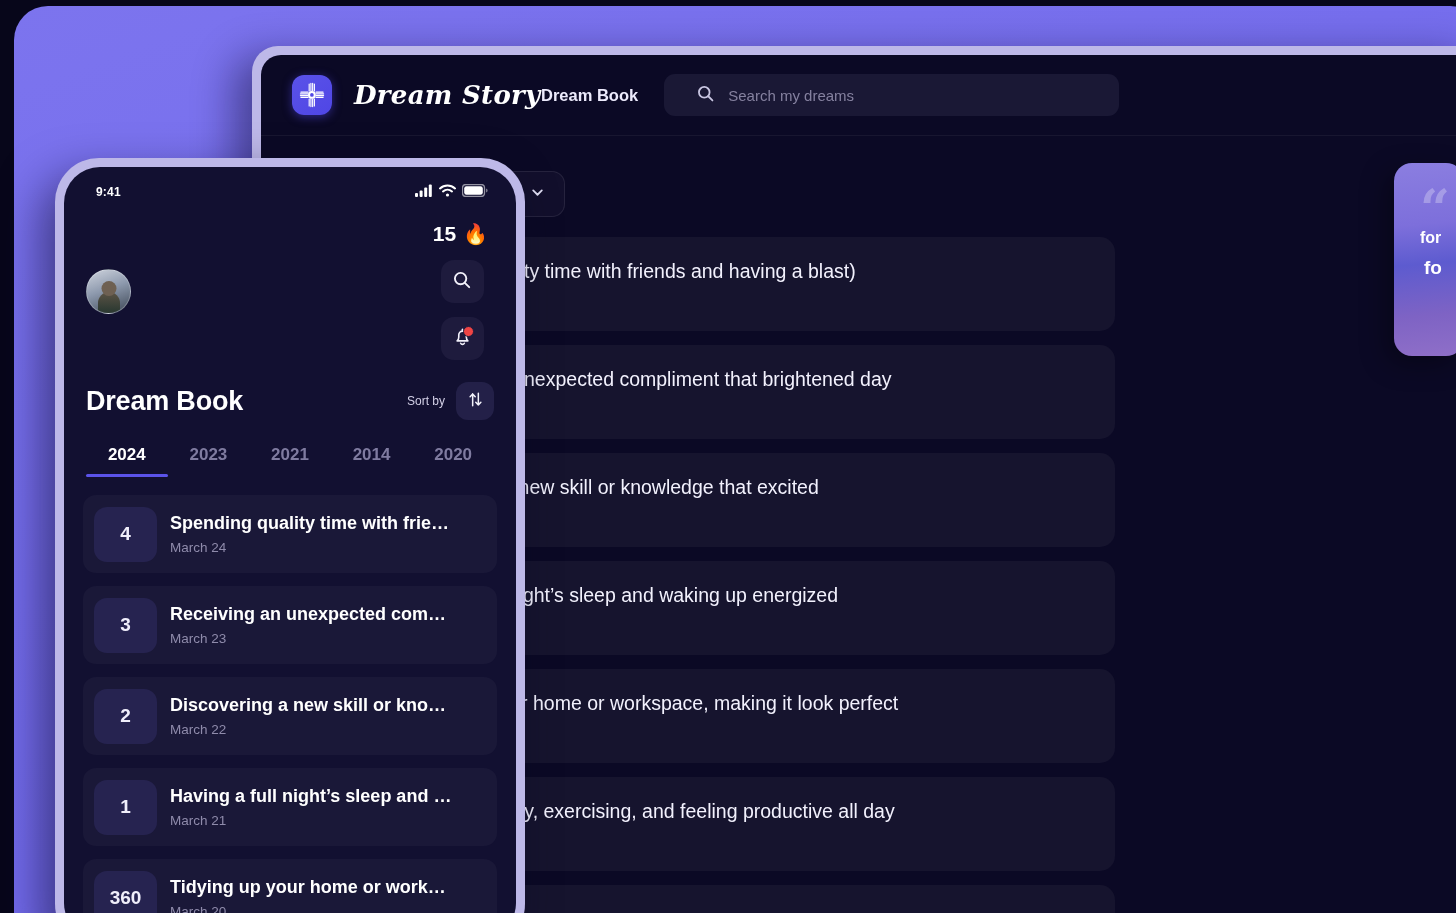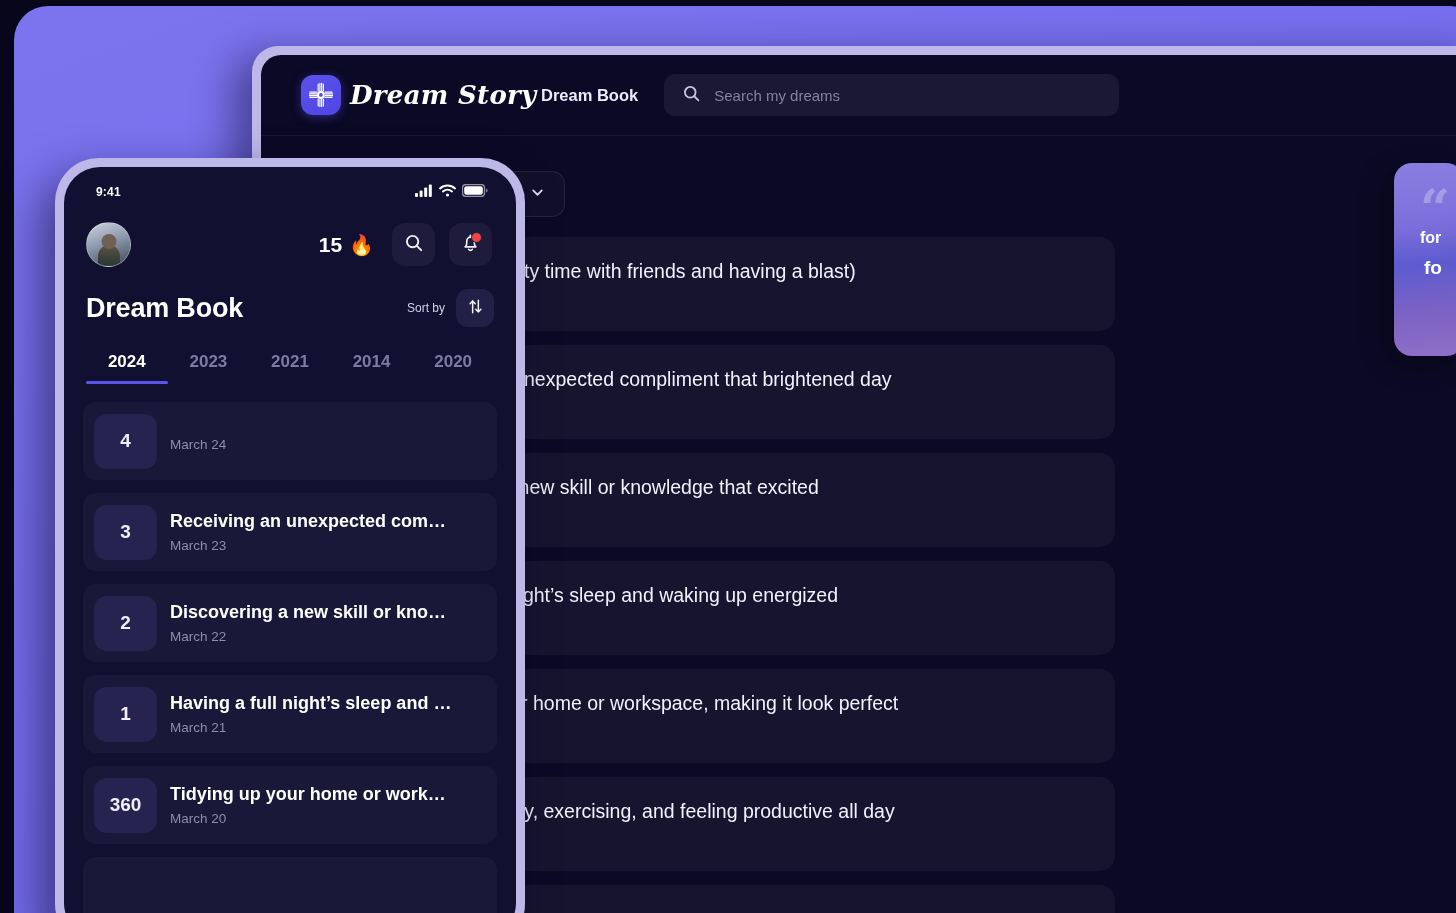--- a/index.html
+++ b/index.html
@@ -33,41 +33,41 @@
     border-radius:20px 0 0 0;
     overflow:hidden;
     position:relative;
   }
   .desk-topbar{
     height:80px;display:flex;align-items:center;
     border-bottom:1px solid rgba(255,255,255,.055);
     position:relative;
   }
   .brand{
-    width:277px;display:flex;align-items:center;gap:9px;
-    padding-left:40px;box-sizing:border-box;flex:none;
+    width:277px;display:flex;align-items:center;gap:22px;
+    padding-left:31px;box-sizing:border-box;flex:none;
   }
   .logo-mark{
     width:40px;height:40px;border-radius:12px;flex:none;
     background:linear-gradient(145deg,#5a52e8,#4f46e5);
     display:flex;align-items:center;justify-content:center;
     box-shadow:0 2px 10px rgba(79,70,229,.5);
   }
   .brand-name{
     font-family:"DejaVu Serif", serif;
     font-style:italic;font-weight:700;font-size:26px;color:#fff;
     letter-spacing:.3px;white-space:nowrap;
   }
   .desk-title{
     font-size:16.5px;font-weight:700;color:#eceafc;margin-left:3px;white-space:nowrap;
   }
   .searchbox{
     margin-left:26px;width:455px;height:42px;border-radius:11px;
     background:#1a1835;display:flex;align-items:center;gap:13px;
-    padding:0 18px;box-sizing:border-box;
+    padding:0 32px;box-sizing:border-box;
   }
   .search-ph{font-size:15px;color:#85819f;}
 
   
   .filter-row{display:flex;gap:24px;padding:35px 0 0 34px;}
   .chip{
     height:46px;border-radius:13px;border:1px solid rgba(255,255,255,.085);
     background:#120f2c;display:flex;align-items:center;gap:13px;
     padding:0 19px;box-sizing:border-box;
   }
@@ -130,21 +130,21 @@
   .avatar::after{
     content:"";position:absolute;left:50%;top:52%;transform:translateX(-50%);
     width:22px;height:30px;border-radius:11px 11px 4px 4px;
     background:linear-gradient(180deg,#5c5345 0%,#2f3b33 60%,#243029 100%);
   }
   .avatar::before{
     content:"";position:absolute;left:50%;top:26%;transform:translateX(-50%);
     width:15px;height:15px;border-radius:50%;
     background:#6e6052;z-index:2;
   }
-  .hdr-right{margin-left:auto;display:flex;align-items:center;gap:14px;}
+  .hdr-right{margin-left:auto;display:flex;align-items:center;gap:14px;flex-direction:column;}
   .streak{display:flex;align-items:center;gap:7px;margin-right:4px;}
   .streak-n{font-size:21px;font-weight:700;color:#fff;}
   .streak-emoji{font-size:20px;}
   .icon-btn{
     width:43px;height:43px;border-radius:13px;background:#1e1b3d;
     display:flex;align-items:center;justify-content:center;position:relative;flex:none;
   }
   .dot-badge{
     position:absolute;right:10px;top:9px;width:9px;height:9px;border-radius:50%;
     background:#ef4444;border:1.5px solid #1e1b3d;
@@ -392,20 +392,21 @@
         <div class="year">2023</div>
         <div class="year">2021</div>
         <div class="year">2014</div>
         <div class="year">2020</div>
       </div>
 
       <div class="p-list">
         <div class="p-card">
           <div class="p-badge">4</div>
           <div class="p-txt">
+            <div class="p-ttl">Spending quality time with frien…</div>
             <div class="p-date">March 24</div>
           </div>
         </div>
         <div class="p-card">
           <div class="p-badge">3</div>
           <div class="p-txt">
             <div class="p-ttl">Receiving an unexpected compli…</div>
             <div class="p-date">March 23</div>
           </div>
         </div>

